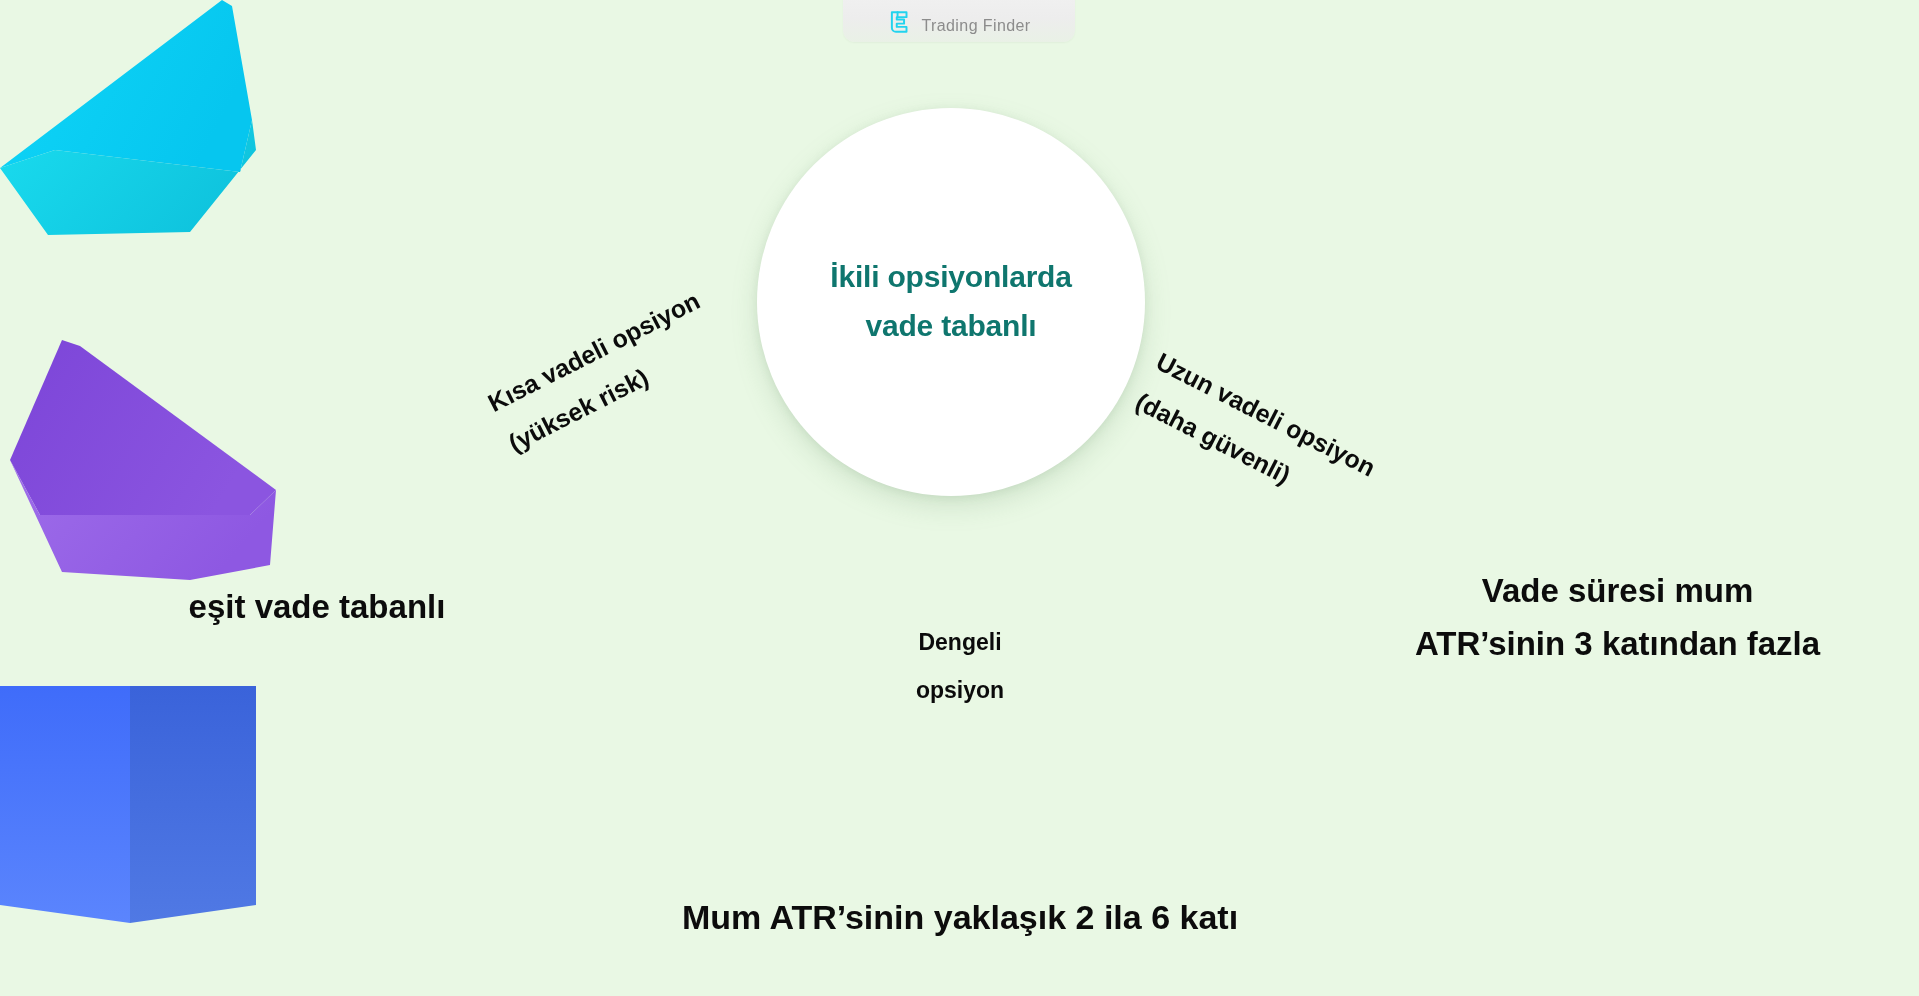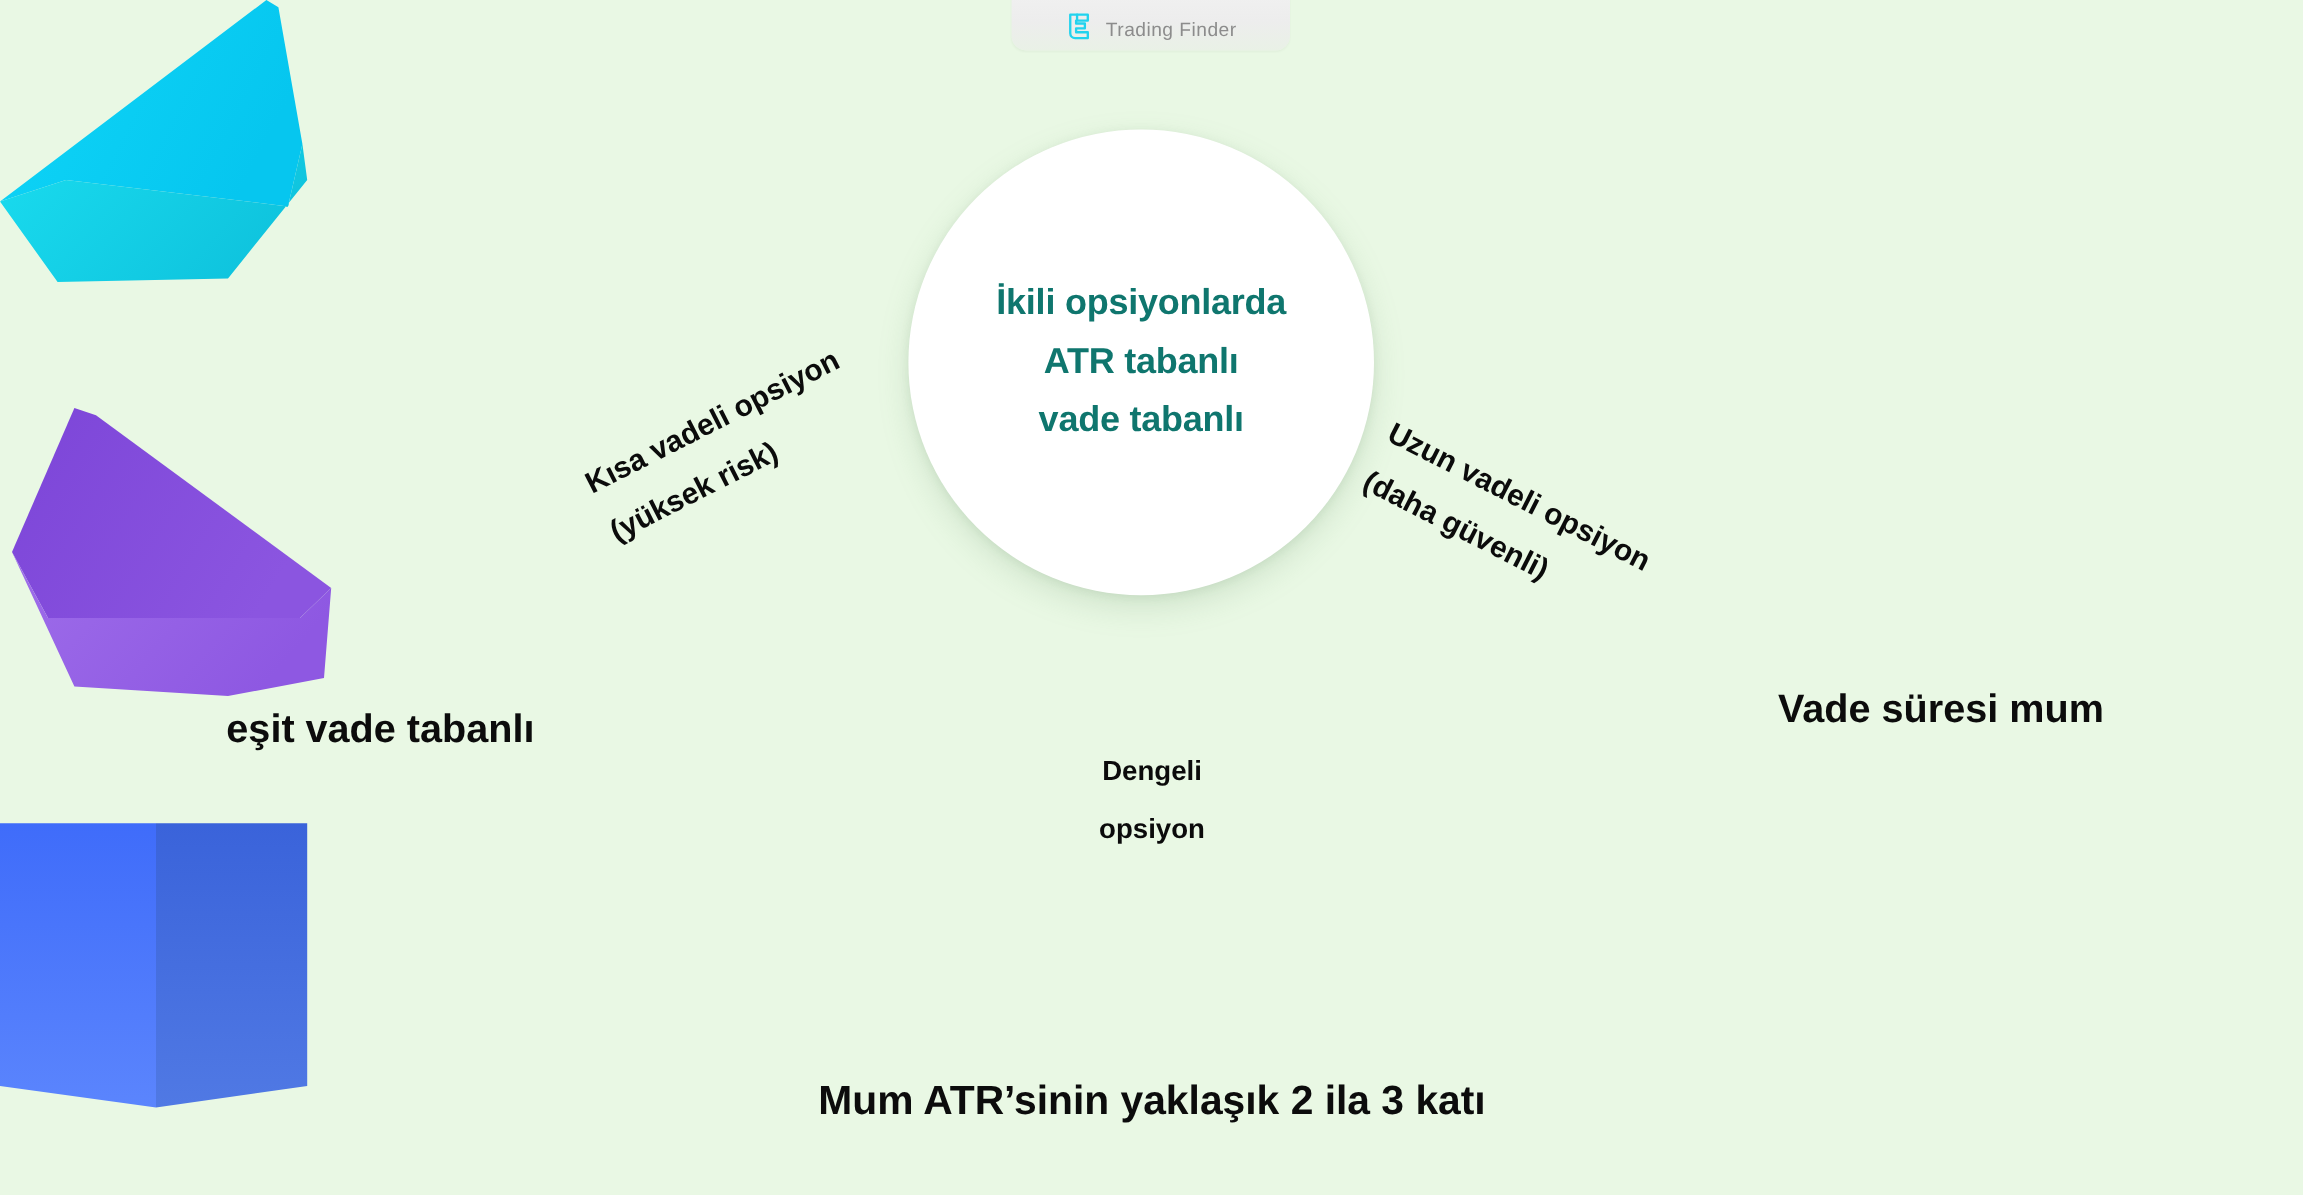--- a/index.html
+++ b/index.html
@@ -217,29 +217,29 @@
       <polygon points="130,6 256,6 256,225 130,243" fill="url(#blR)"></polygon>
     </svg>
   </div>
   <div id="label-down" class="arrow-label">
     <div>Dengeli</div>
     <div>opsiyon</div>
   </div>
 
   <div id="center-node">
     <div class="line">İkili opsiyonlarda</div>
-    <div class="line">ATR tabanlı</div>
     <div class="line">vade tabanlı</div>
   </div>
 
   <div id="caption-left" class="caption">
     <div class="cline">eşit vade tabanlı</div>
   </div>
 
   <div id="caption-right" class="caption">
     <div class="cline">Vade süresi mum</div>
+    <div class="cline">ATR’sinin 3 katından fazla</div>
   </div>
 
   <div id="caption-down" class="caption">
-    <div class="cline">Mum ATR’sinin yaklaşık 2 ila 3 katı</div>
+    <div class="cline">Mum ATR’sinin yaklaşık 2 ila 6 katı</div>
   </div>
 
 </div>
 
 </body></html>

